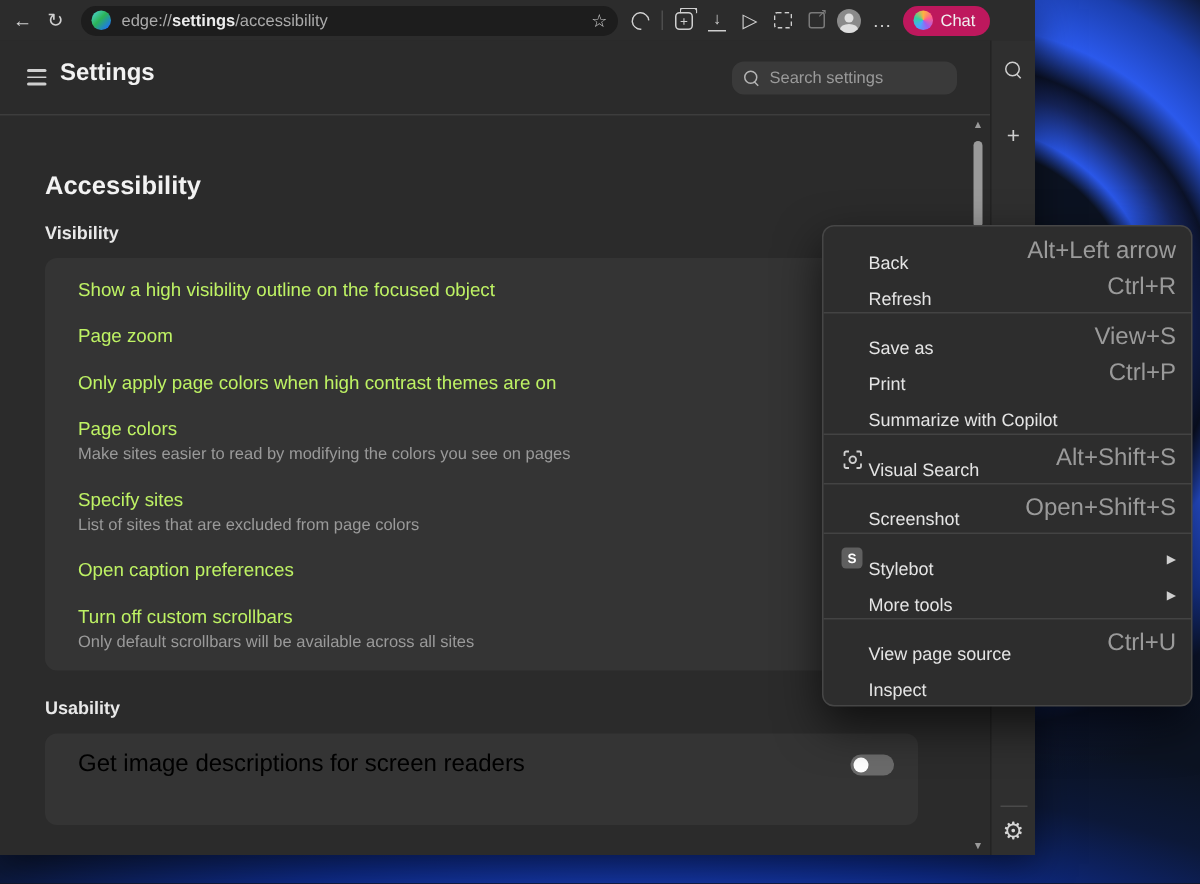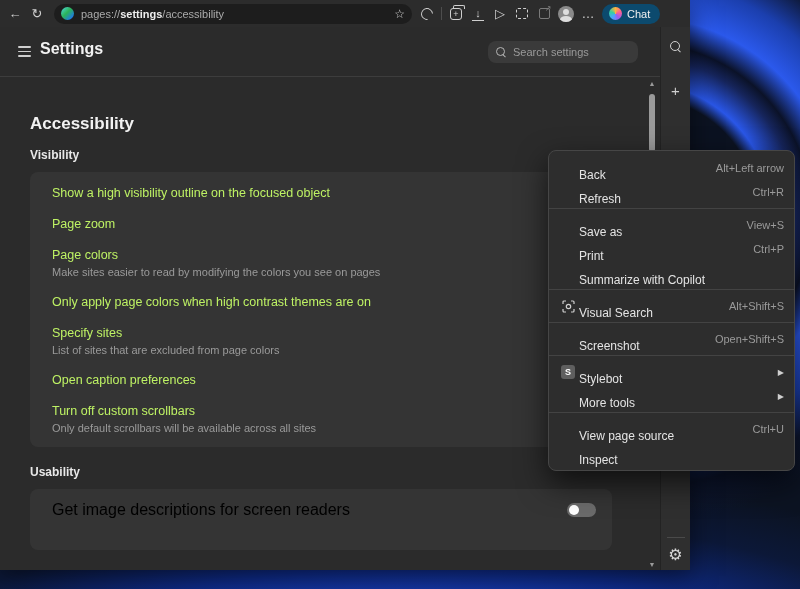--- a/index.html
+++ b/index.html
@@ -33,21 +33,21 @@
   .coll { position:relative; width:12px; height:12px; border:1.2px solid #cfcfcf; border-radius:3px; font-size:9px; color:#cfcfcf; display:flex; align-items:center; justify-content:center; }
   .coll::before { content:""; position:absolute; left:2px; top:-4px; width:10px; height:3px; border:1.2px solid #cfcfcf; border-bottom:none; border-radius:2px 2px 0 0; }
   .dl { position:relative; width:14px; height:14px; color:#cfcfcf; font-size:11px; display:flex; align-items:flex-start; justify-content:center; }
   .dl::after { content:""; position:absolute; left:1px; right:1px; bottom:0; height:0; border-bottom:1.4px solid #cfcfcf; }
   .capture { width:12px; height:11px; border:1px dashed #cfcfcf; border-radius:2px; }
   .sharebox { position:relative; width:11px; height:11px; border:1.2px solid #7a7a7a; border-radius:2px; }
   .sharebox span { position:absolute; right:-3px; top:-5px; font-size:8px; color:#7a7a7a; }
   .avatar { width:16px; height:16px; border-radius:50%; background:#8a8a8a; position:relative; overflow:hidden; }
   .avatar::before { content:""; position:absolute; left:5px; top:3px; width:6px; height:6px; border-radius:50%; background:#dedede; }
   .avatar::after { content:""; position:absolute; left:2px; top:10px; width:12px; height:7px; border-radius:50%; background:#dedede; }
-  .chat-btn { margin-left:3px; height:20px; border-radius:10px; background:#0c4a6e; display:flex; align-items:center; gap:5px; padding:0 10px 0 7px; flex:none; }
+  .chat-btn { margin-left:3px; height:20px; border-radius:10px; background:#be185d; display:flex; align-items:center; gap:5px; padding:0 10px 0 7px; flex:none; }
   .copilot-logo { width:13px; height:13px; border-radius:50%; background:conic-gradient(#ffb340,#ff5f8f,#a05cf0,#4aa8ff,#35d0a0,#ffb340); }
   .chat-btn span.lbl { font-size:11px; color:#f0f0f0; }
 
   
   .s-header { position:absolute; left:0; top:27px; width:660px; height:50px; border-bottom:1px solid #3d3d3d; background:#2b2b2b; }
   .burger { position:absolute; left:18px; top:19px; width:13px; height:11px; display:flex; flex-direction:column; justify-content:space-between; }
   .burger i { height:1.6px; background:#cfcfcf; border-radius:1px; }
   .s-title { position:absolute; left:40px; top:13px; font-size:16px; font-weight:700; color:#f2f2f2; }
   .s-search { position:absolute; left:488px; top:14px; width:150px; height:22px; background:#3a3a3a; border-radius:8px; display:flex; align-items:center; padding:0 8px; }
   .mag { position:relative; width:11px; height:11px; flex:none; }
@@ -83,39 +83,39 @@
   .side-add { margin-top:30px; font-size:15px; color:#cfcfcf; line-height:15px; }
   .side-spacer { flex:1; }
   .side-div { width:18px; height:1px; background:#4a4a4a; margin-bottom:9px; }
   .side-gear { font-size:16px; color:#d5d5d5; margin-bottom:7px; line-height:16px; }
 
   
   .ctx { position:absolute; left:548px; top:150px; width:247px; background:#2d2d2d; border:1px solid #464646; border-radius:8px; box-shadow:0 12px 30px rgba(0,0,0,.65); padding:5px 0; z-index:10; }
   .ctx-item { display:flex; align-items:center; height:24px; padding:0 10px 0 8px; cursor:default; }
   .ctx-ic { width:22px; flex:none; display:flex; align-items:center; justify-content:center; }
   .ctx-label { font-size:12px; color:#e4e4e4; white-space:nowrap;margin-top:13px; }
-  .ctx-sc { margin-left:auto; font-size:11px; color:#9a9a9a; white-space:nowrap; }
+  .ctx-sc { margin-left:auto; font-size:16px; color:#9a9a9a; white-space:nowrap; }
   .ctx-arrow { margin-left:auto; font-size:8px; color:#cfcfcf; }
   .ctx-sep { height:1px; background:#434343; margin:4px 0; }
   .sb-badge { width:14px; height:14px; border-radius:3px; background:#5f5f5f; color:#fff; font-size:9px; font-weight:700; display:flex; align-items:center; justify-content:center; }
 </style>
 </head>
 <body>
 
 <div class="stage">
   <div class="wallpaper"></div>
 
   <div class="window">
 
     <div class="toolbar">
       <span class="tb-icon" style="margin-left:4px">←</span>
       <span class="tb-icon">↻</span>
       <div class="addr">
         <span class="edge-logo"></span>
-        <span class="url"><span>pages://</span><b>settings</b><span>/accessibility</span></span>
+        <span class="url"><span>edge://</span><b>settings</b><span>/accessibility</span></span>
         <span class="star">☆</span>
       </div>
       <span class="tb-icon" style="margin-left:4px">
           <span class="cookie"></span>
         </span>
       <span class="tb-sep"></span>
       <span class="tb-icon">
           <span class="coll">+</span>
         </span>
       <span class="tb-icon">
@@ -160,25 +160,25 @@
 
       <div class="h2">Visibility</div>
       <div class="card">
         <div class="srow">
           <div class="t">Show a high visibility outline on the focused object</div>
         </div>
         <div class="srow">
           <div class="t">Page zoom</div>
         </div>
         <div class="srow">
+          <div class="t">Only apply page colors when high contrast themes are on</div>
+        </div>
+        <div class="srow">
           <div class="t">Page colors</div>
           <div class="d">Make sites easier to read by modifying the colors you see on pages</div>
-        </div>
-        <div class="srow">
-          <div class="t">Only apply page colors when high contrast themes are on</div>
         </div>
         <div class="srow">
           <div class="t">Specify sites</div>
           <div class="d">List of sites that are excluded from page colors</div>
         </div>
         <div class="srow">
           <div class="t">Open caption preferences</div>
         </div>
         <div class="srow">
           <div class="t">Turn off custom scrollbars</div>

